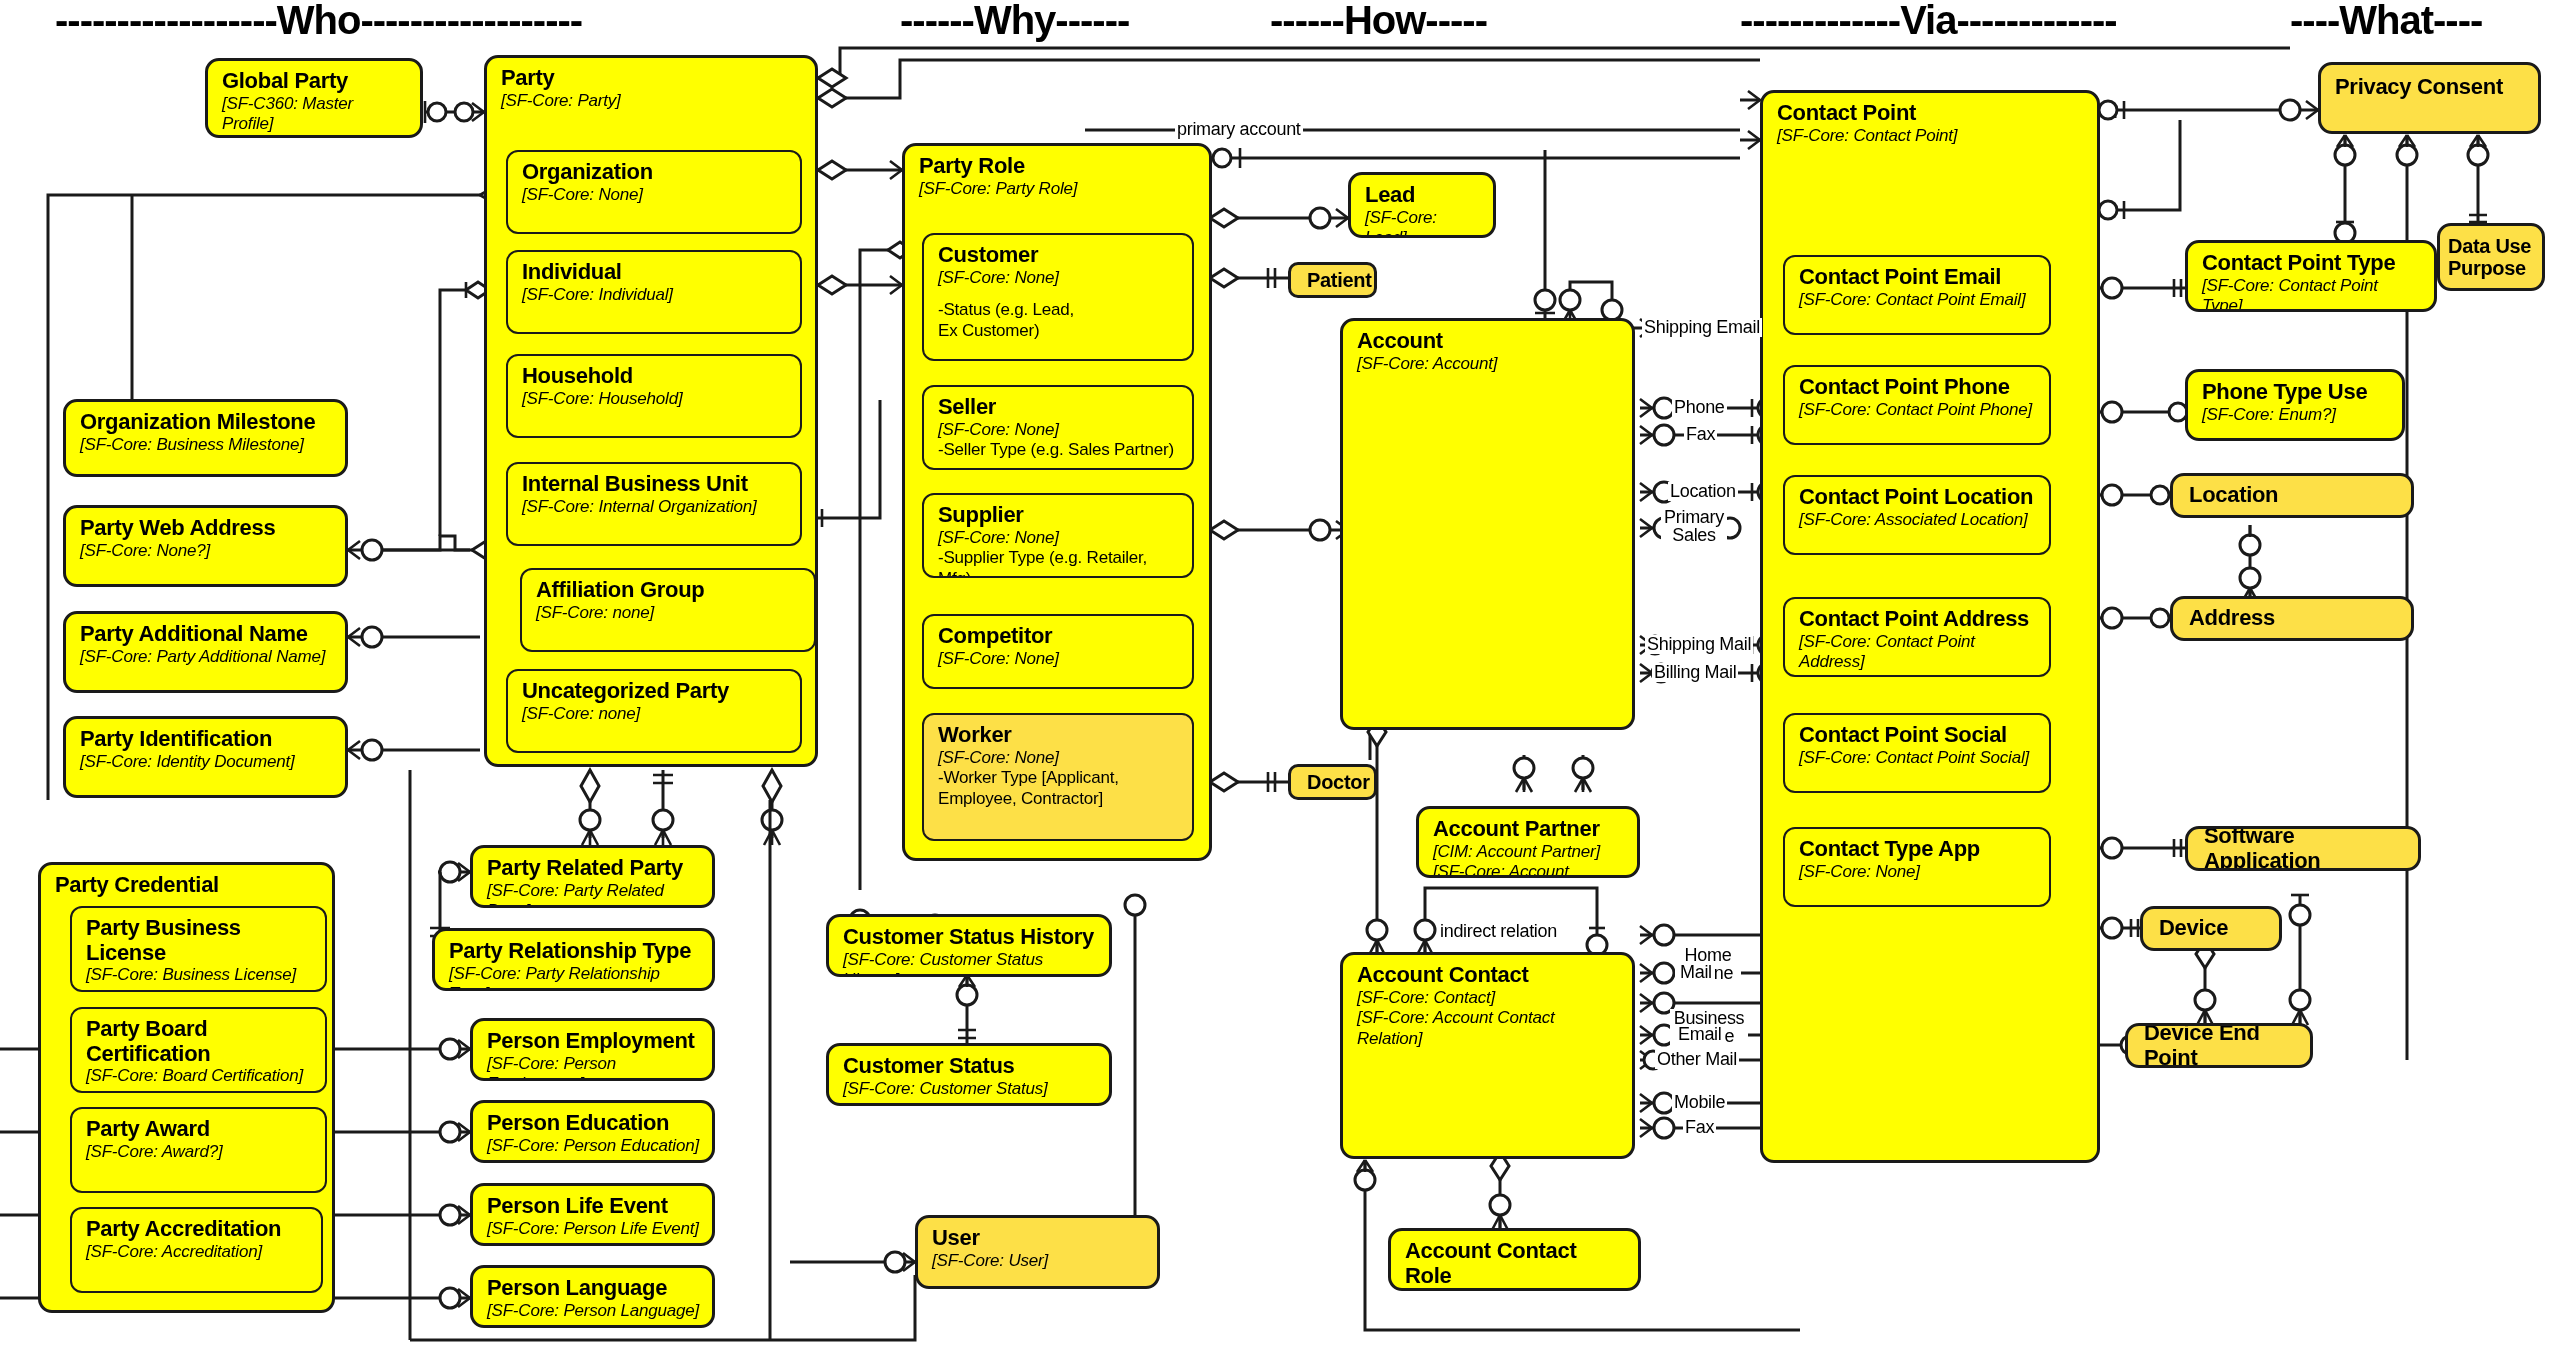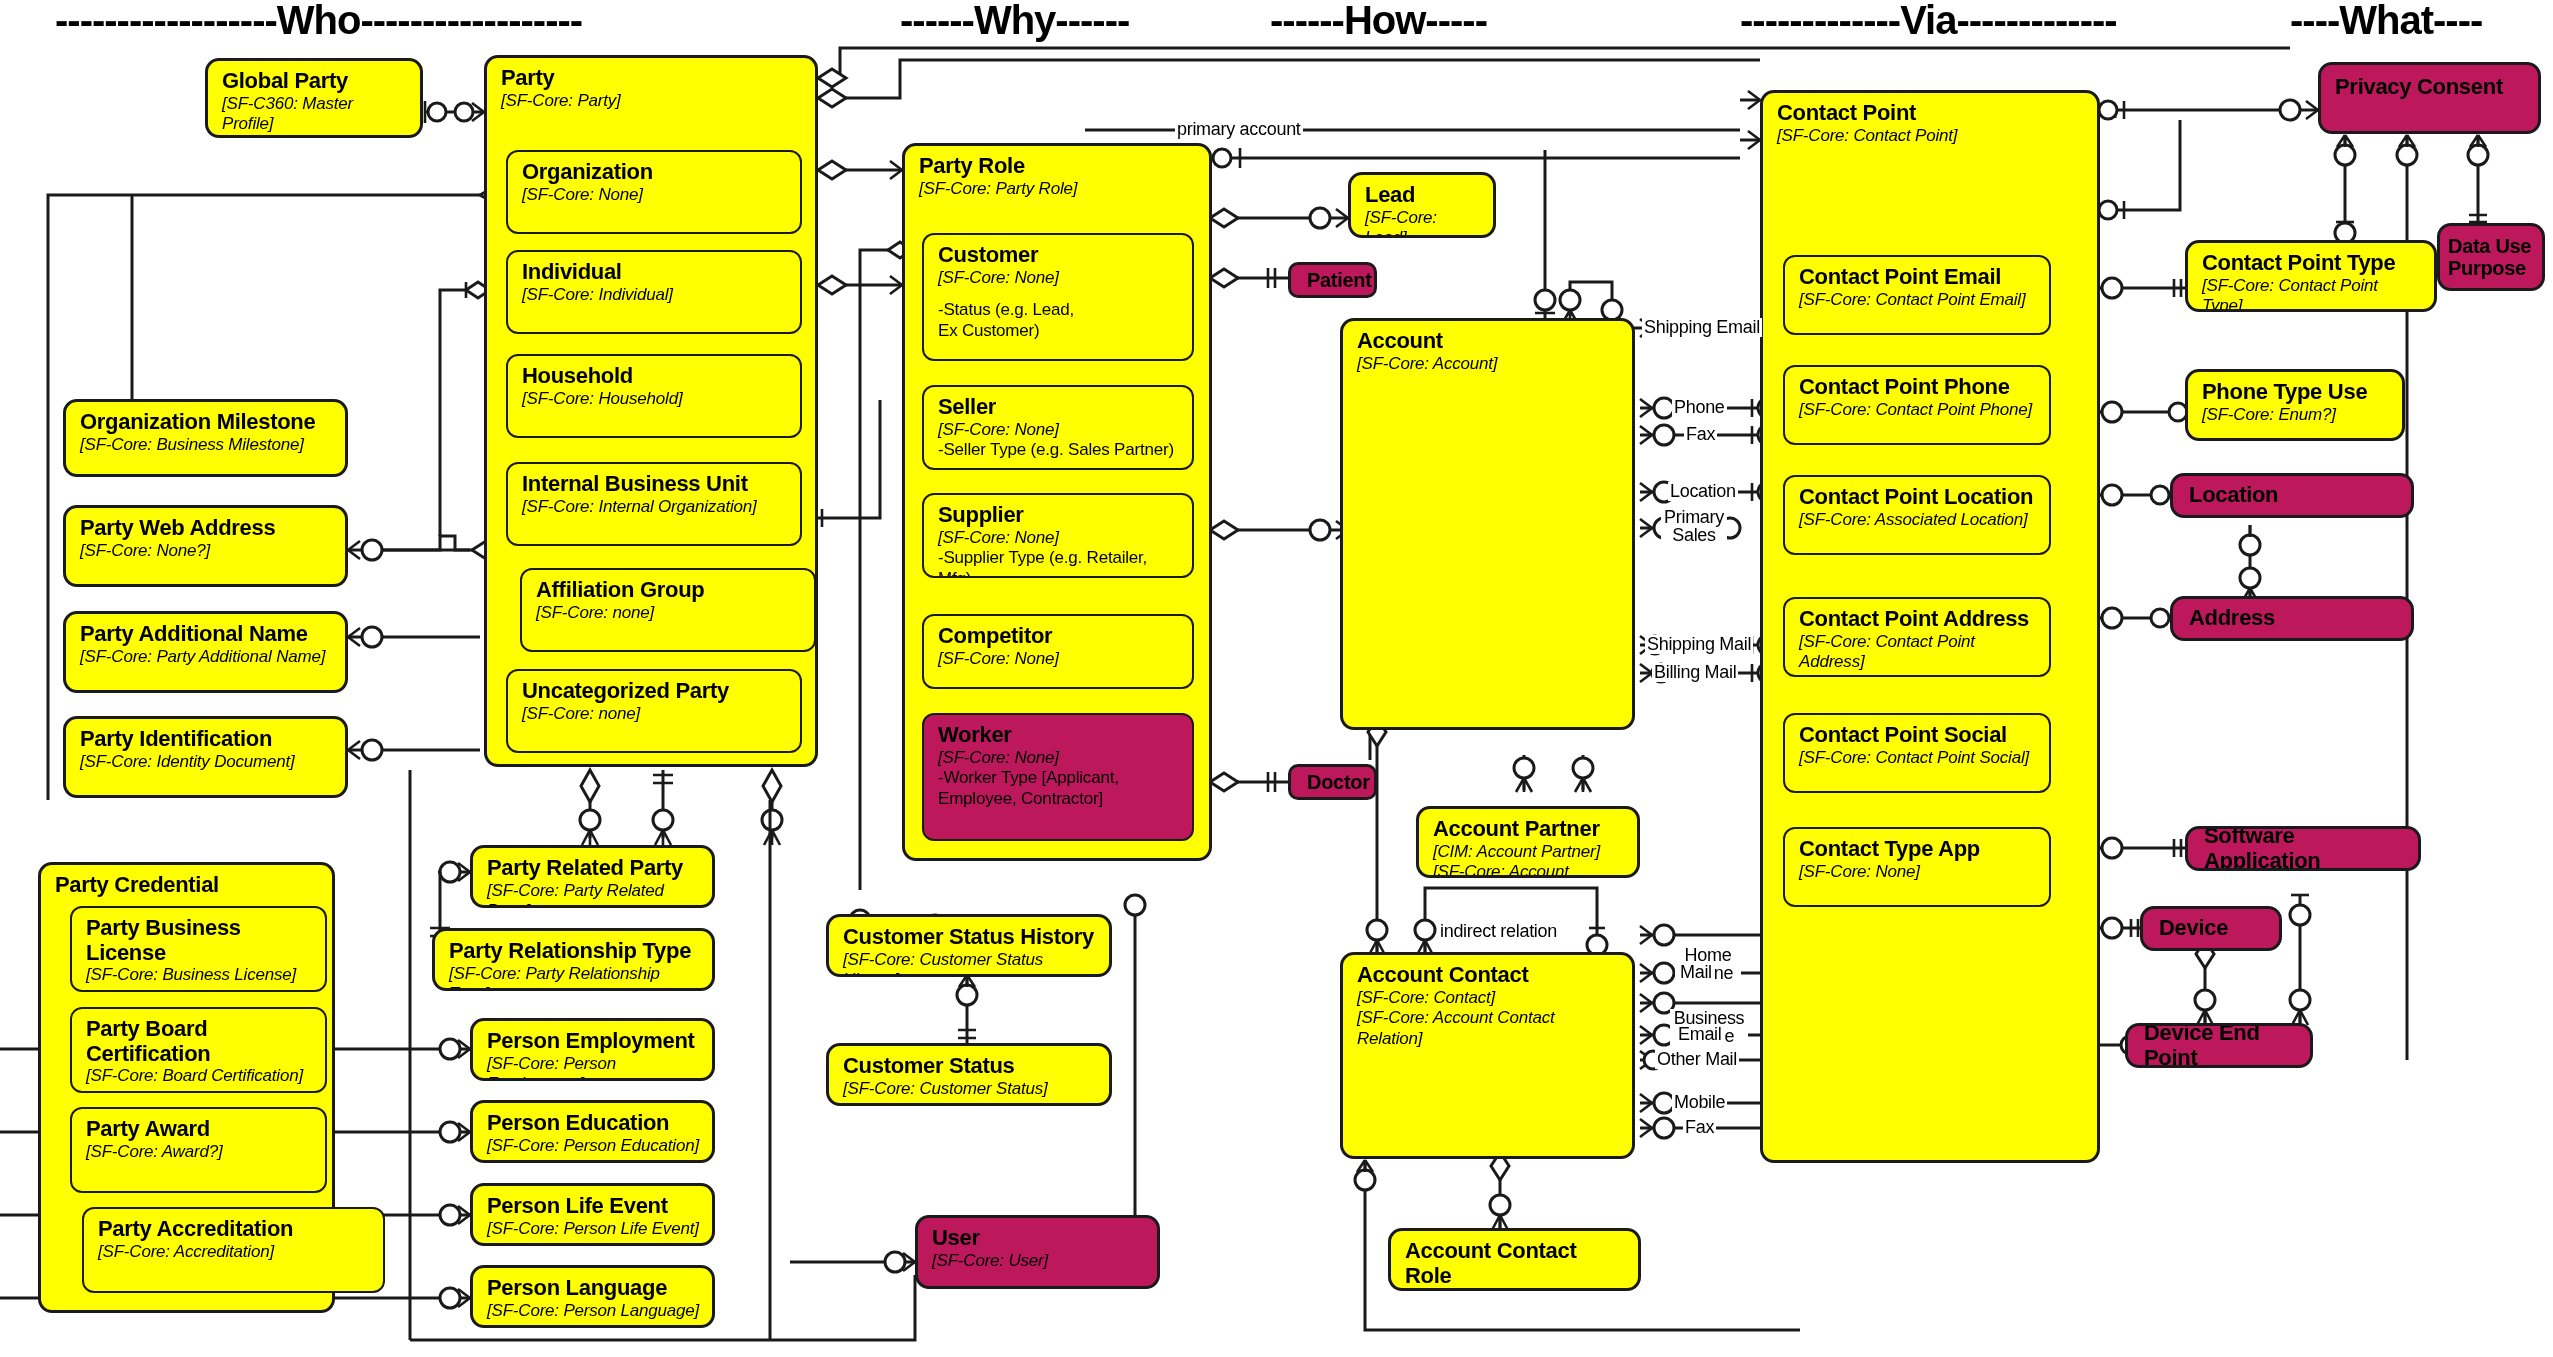--- a/index.html
+++ b/index.html
@@ -35,21 +35,21 @@
   }
   .ent {
     position: absolute;
     z-index: 3;
     background: #ffff00;
     border: 3px solid #1a1a1a;
     border-radius: 14px;
     padding: 8px 12px 8px 14px;
     overflow: hidden;
   }
-  .ent.white { background: #be185d; }
+  .ent.white { background: #fde047; }
   .ent.group { z-index: 2; }
   .ent.sub { z-index: 4; border-width: 2.5px; border-radius: 12px; }
   .ent.dashed { border-style: dashed; border-width: 2.5px; border-radius: 14px; }
   .ent.plain { display: flex; align-items: center; padding: 6px 10px 6px 16px; }
   .ent .t {
     font-weight: bold;
     font-size: 22px;
     line-height: 1.12;
     color: #000;
     letter-spacing: -0.3px;
@@ -493,21 +493,21 @@
     <div class="m">[SF-Core: Business License]</div>
   </div>
   <div class="ent sub" style="left:70px; top:1007px; width:257px; height:86px;">
     <div class="t">Party Board Certification</div>
     <div class="m">[SF-Core: Board Certification]</div>
   </div>
   <div class="ent sub" style="left:70px; top:1107px; width:257px; height:86px;">
     <div class="t">Party Award</div>
     <div class="m">[SF-Core: Award?]</div>
   </div>
-  <div class="ent sub" style="left:82px; top:1207px; width:303px; height:86px;">
+  <div class="ent sub" style="left:70px; top:1207px; width:253px; height:86px;">
     <div class="t">Party Accreditation</div>
     <div class="m">[SF-Core: Accreditation]</div>
   </div>
 
   <div class="ent" style="left:470px; top:845px; width:245px; height:63px;">
     <div class="t">Party Related Party</div>
     <div class="m">[SF-Core: Party Related Party]</div>
   </div>
   <div class="ent" style="left:432px; top:928px; width:283px; height:63px;">
     <div class="t">Party Relationship Type</div>

